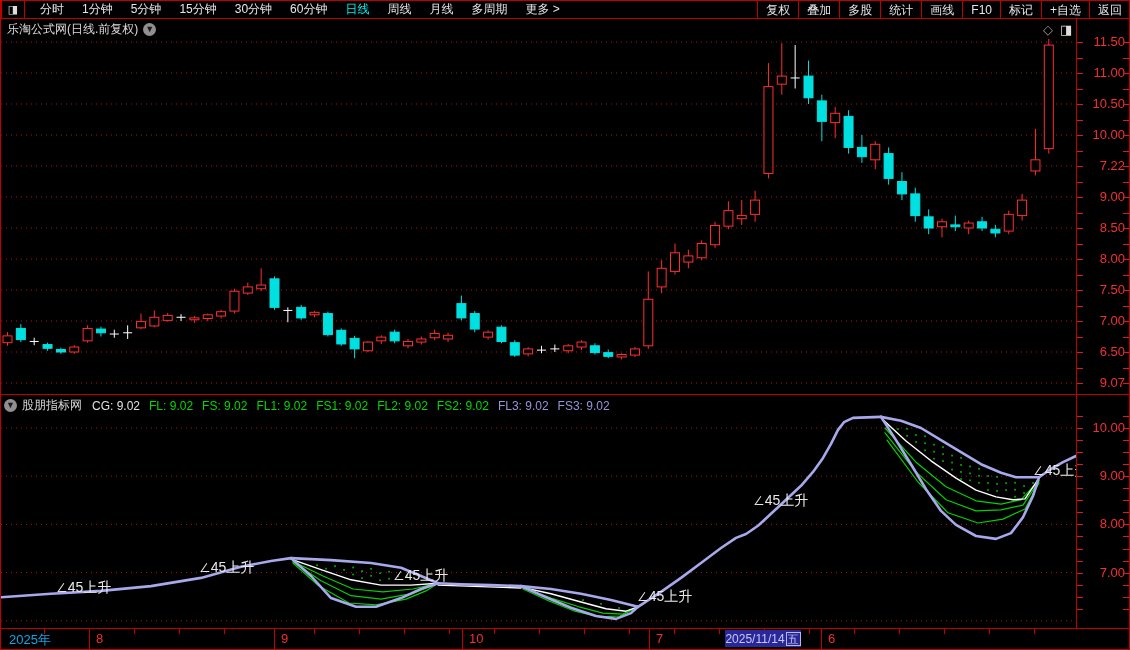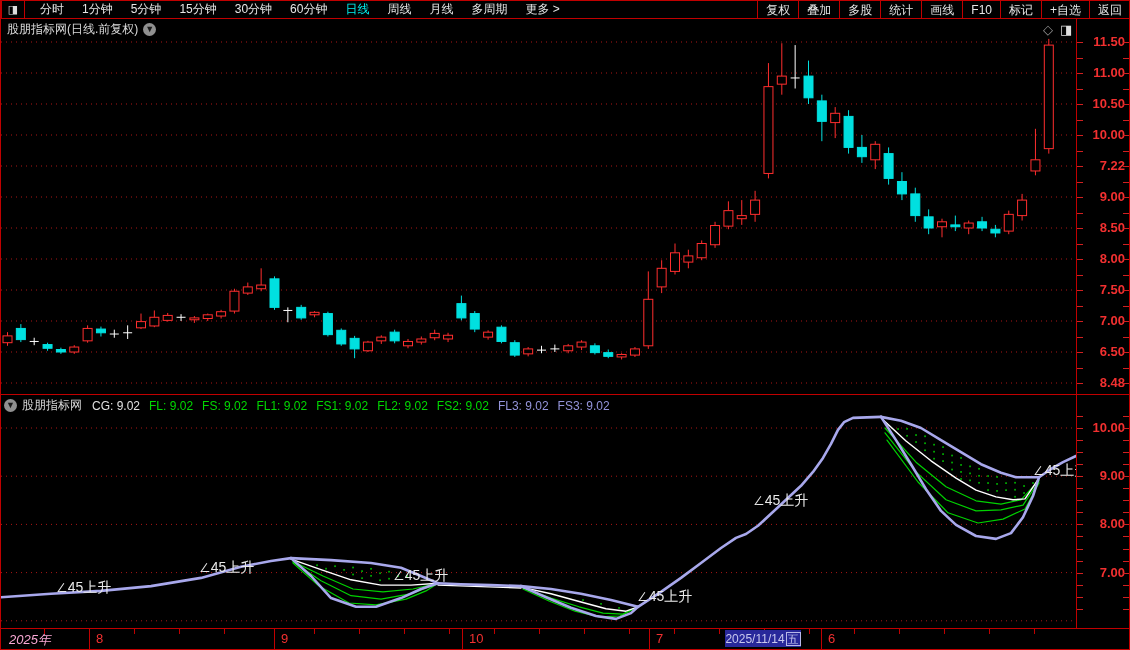--- a/index.html
+++ b/index.html
@@ -22,35 +22,35 @@
   #chart-title-row{position:absolute;left:6px;top:21px;display:flex;align-items:center;z-index:4;}
   #chart-title{color:#dcdcdc;font-size:12px;}
   .drop-circle{display:inline-block;width:13px;height:13px;border-radius:50%;background:#909090;
                color:#1a1a1a;font-size:9px;line-height:13px;text-align:center;margin-left:5px;}
   
   #main-svg{position:absolute;left:0;top:19px;}
   #ind-svg{position:absolute;left:0;top:414px;}
   .vline-main{position:absolute;left:1075px;top:19px;width:1px;height:609px;background:#c00000;}
   .divider{position:absolute;left:0;top:394px;width:1130px;height:1px;background:#c00000;}
   
-  .ax-label{position:absolute;color:#f23030;font-size:13px;font-weight:bold;width:44px;text-align:right;}
+  .ax-label{position:absolute;color:#f23030;font-size:13px;font-weight:normal;width:44px;text-align:right;}
   .tick{position:absolute;width:6px;height:1px;background:#d02020;}
   
   #ind-header{position:absolute;left:0;top:396px;height:18px;display:flex;align-items:center;z-index:4;}
   #ind-name{color:#d8d8d8;font-size:12px;margin-right:10px;}
   .readout{font-size:12px;margin-right:9px;white-space:nowrap;}
   
   .corner-icon{position:absolute;top:22px;font-size:13px;z-index:4;}
   
   #xaxis{position:absolute;left:0;top:628px;width:1130px;height:21px;background:#000;
          border-top:1px solid #c00000;box-sizing:border-box;}
   .month-line{position:absolute;top:0;width:1px;height:20px;background:#c00000;}
   .week-tick{position:absolute;top:0;width:1px;height:5px;background:#c00000;}
   .month-label{position:absolute;top:2px;color:#f23030;font-size:13px;}
-  #year-label{position:absolute;left:8px;top:2px;color:#f9a8d4;font-size:13px;font-style:italic;}
+  #year-label{position:absolute;left:8px;top:2px;color:#0ea5e9;font-size:13px;}
   #date-box{position:absolute;left:724px;top:1px;width:76px;height:17px;background:#28289a;
             color:#c8c8ee;font-size:12px;display:flex;align-items:center;justify-content:center;}
   #date-box .boxed{border:1px solid #b8b8e8;margin-left:1px;padding:0 1px;font-size:11px;line-height:12px;}
   
   #watermark{position:absolute;right:6px;bottom:3px;text-align:right;z-index:6;color:#f2f2f2;}
   #wm1{font-size:23px;font-weight:bold;letter-spacing:2px;line-height:24px;}
   #wm2{font-family:"Liberation Serif","DejaVu Serif",serif;font-size:17px;font-weight:bold;line-height:19px;}
 </style>
 </head>
 <body>
@@ -80,21 +80,21 @@
         <span class="tbi">统计</span>
         <span class="tbi">画线</span>
         <span class="tbi">F10</span>
         <span class="tbi">标记</span>
         <span class="tbi">+自选</span>
         <span class="tbi">返回</span>
       </div>
   </div>
 
   <div id="chart-title-row">
-    <span id="chart-title">股朋指标网(日线.前复权)</span>
+    <span id="chart-title">乐淘公式网(日线.前复权)</span>
     <span class="drop-circle">▼</span>
   </div>
 
   <span class="corner-icon" style="left:1042px;color:#9a9a9a;">◇</span>
   <span class="corner-icon" style="left:1059px;color:#dddddd;">◨</span>
 
   <svg id="main-svg" width="1075" height="375">
       <line x1="0" y1="364" x2="1075" y2="364" stroke="#aa1616" stroke-width="1" stroke-dasharray="1,4"></line>
       <line x1="0" y1="333" x2="1075" y2="333" stroke="#aa1616" stroke-width="1" stroke-dasharray="1,4"></line>
       <line x1="0" y1="302" x2="1075" y2="302" stroke="#aa1616" stroke-width="1" stroke-dasharray="1,4"></line>
@@ -377,21 +377,21 @@
       <div class="ax-label" style="left: 1080px; top: 65px;">11.00</div>
       <div class="ax-label" style="left: 1080px; top: 96px;">10.50</div>
       <div class="ax-label" style="left: 1080px; top: 127px;">10.00</div>
       <div class="ax-label" style="left: 1080px; top: 158px;">7.22</div>
       <div class="ax-label" style="left: 1080px; top: 189px;">9.00</div>
       <div class="ax-label" style="left: 1080px; top: 220px;">8.50</div>
       <div class="ax-label" style="left: 1080px; top: 251px;">8.00</div>
       <div class="ax-label" style="left: 1080px; top: 282px;">7.50</div>
       <div class="ax-label" style="left: 1080px; top: 313px;">7.00</div>
       <div class="ax-label" style="left: 1080px; top: 344px;">6.50</div>
-      <div class="ax-label" style="left: 1080px; top: 375px;">8.48</div>
+      <div class="ax-label" style="left: 1080px; top: 375px;">9.07</div>
       <div class="tick" style="left: 1076px; top: 383px;"></div>
       <div class="tick" style="left: 1122px; top: 383px;"></div>
       <div class="tick" style="left: 1076px; top: 367.5px;"></div>
       <div class="tick" style="left: 1122px; top: 367.5px;"></div>
       <div class="tick" style="left: 1076px; top: 352px;"></div>
       <div class="tick" style="left: 1122px; top: 352px;"></div>
       <div class="tick" style="left: 1076px; top: 336.5px;"></div>
       <div class="tick" style="left: 1122px; top: 336.5px;"></div>
       <div class="tick" style="left: 1076px; top: 321px;"></div>
       <div class="tick" style="left: 1122px; top: 321px;"></div>

